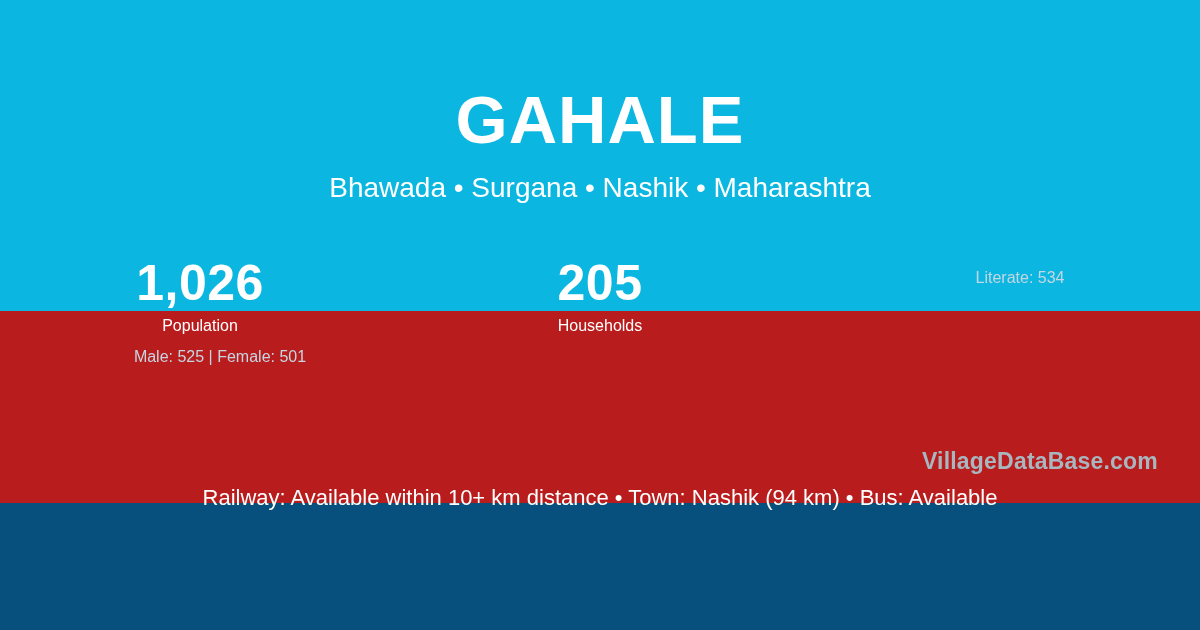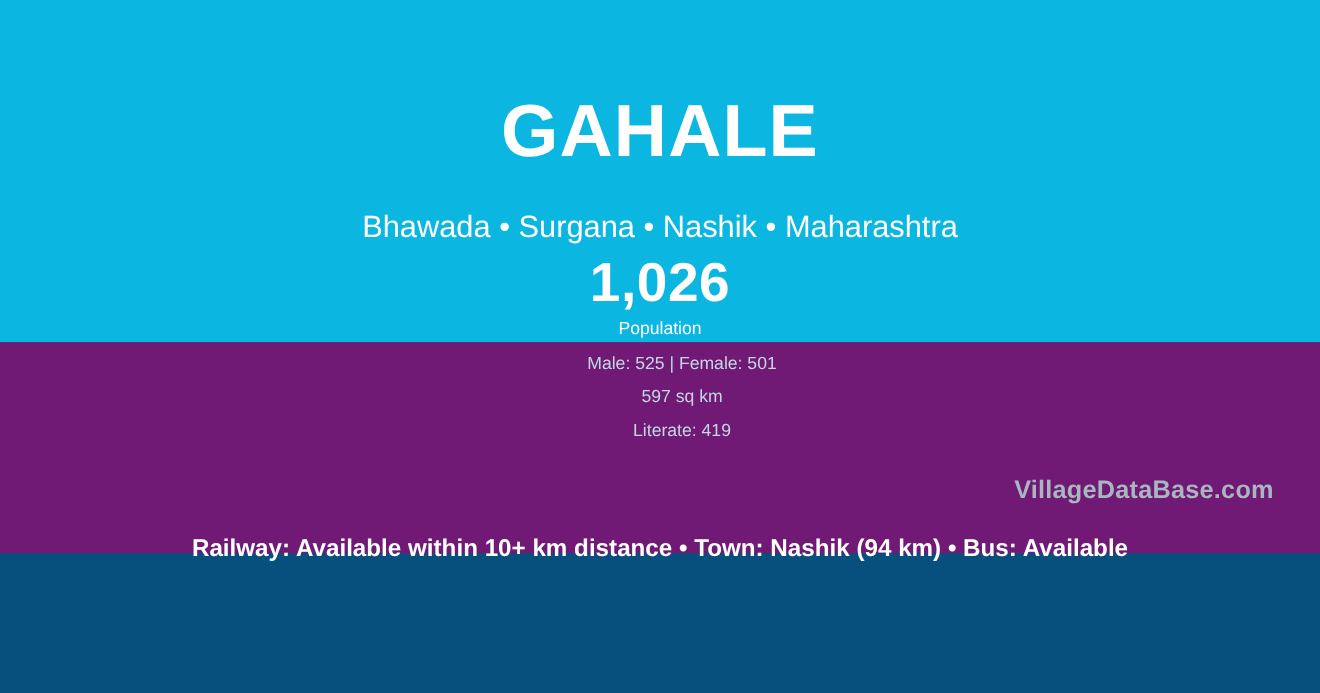--- a/index.html
+++ b/index.html
@@ -5,51 +5,50 @@
   * { margin:0; padding:0; box-sizing:border-box; }
   html, body {
     width:1200px; height:630px;
     font-family:"Liberation Sans", sans-serif;
     background:#07507d;
     overflow:hidden;
   }
   .card {
     position:relative;
     width:1200px; height:503px;
-    background:#701a75;
+    background:#b91c1c;
   }
   .top-band {
     position:absolute;
     top:0; left:0;
     width:1200px; height:311px;
     background:#0bb7e0;
   }
   .title {
     position:absolute;
     top:86px; left:0; width:1200px;
     text-align:center;
     font-size:67px;
     font-weight:bold;
     letter-spacing:1px;
     color:#ffffff;
     line-height:1;
   }
   .subtitle {
     position:absolute;
-    top:190px; left:0; width:1200px;
+    top:172px; left:0; width:1200px;
     text-align:center;
     font-size:28px;
     color:#ffffff;
     font-weight:400;
   }
   .stats {
     position:absolute;
-    top:230px; left:0; width:1200px;
+    top:256px; left:0; width:1200px;
     display:flex;
-    flex-direction:column;
   }
   .stat {
     flex:1 1 0;
     text-align:center;
   }
   .stat-value {
     font-size:50px;
     font-weight:bold;
     color:#ffffff;
     line-height:1.1;
@@ -69,25 +68,25 @@
     margin-top:13px;
     line-height:1.1;
     margin-left:40px;
   }
   .transport {
     position:absolute;
     top:485px; left:0; width:1200px;
     text-align:center;
     font-size:22px;
     color:#ffffff;
-    font-weight:700;
+    font-weight:400;
   }
   .brand {
     position:absolute;
-    right:42px; bottom:44px;
+    right:42px; bottom:28px;
     font-size:23px;
     font-weight:bold;
     color:#a8b6bf;
     letter-spacing:0.2px;
   }
 </style>
 </head>
 <body>
 
 <div class="card">
@@ -100,25 +99,26 @@
 
   <div class="stats">
 
     <div class="stat">
       <div class="stat-value">1,026</div>
       <div class="stat-label">Population</div>
       <div class="stat-sub">Male: 525 | Female: 501</div>
     </div>
 
     <div class="stat">
-      <div class="stat-sub">597 sq km</div>
+      <div class="stat-value">205</div>
+      <div class="stat-label">Households</div>
     </div>
 
     <div class="stat">
-      <div class="stat-sub">Literate: 419</div>
+      <div class="stat-sub">Literate: 534</div>
     </div>
 
   </div>
 
   <div class="transport">Railway: Available within 10+ km distance  •  Town: Nashik (94 km)  •  Bus: Available</div>
 
   <div class="brand">VillageDataBase.com</div>
 
 </div>
 

